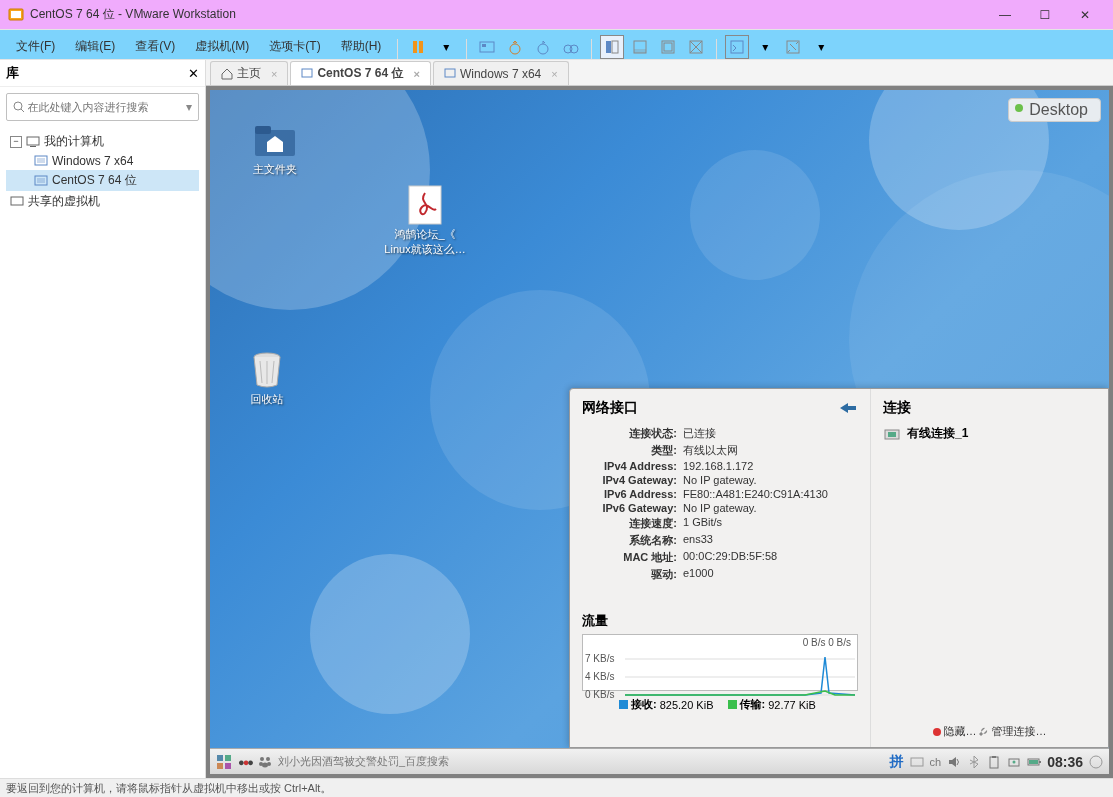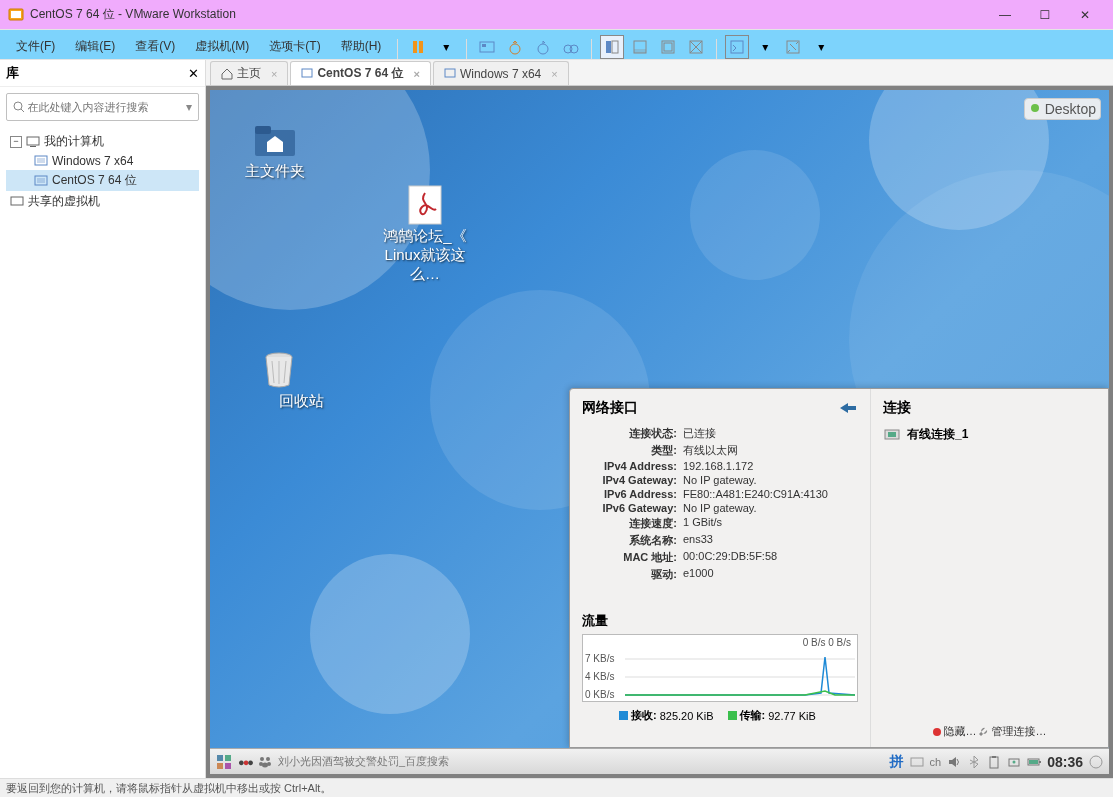--- a/index.html
+++ b/index.html
@@ -24,33 +24,33 @@
 .tree-item.child { padding-left: 28px; }
 .tree-item.selected { background: #cde6f7; }
 .boxglyph{width:12px;height:12px;border:1px solid #888;display:inline-flex;align-items:center;justify-content:center;font-size:9px;line-height:9px;}
 .main { flex: 1; display: flex; flex-direction: column; position: relative; background:#808080;}
 .tabs { height: 26px; display: flex; align-items: flex-end; background: #f4f4f4; padding-left: 4px; border-bottom: 1px solid #ccc; }
 .tab { display: flex; align-items: center; gap: 4px; height: 24px; padding: 0 10px; border: 1px solid #ccc; border-bottom: none; background: #f0f0f0; margin-right: 2px; font-size: 12px; color: #444; border-radius: 3px 3px 0 0;}
 .tab.active { background: #fff; font-weight: bold; }
 .tab .tabx { color:#aaa; margin-left:6px; font-size:11px;}
 .guest { flex: 1; position: relative; margin: 4px; background: linear-gradient(135deg,#2c6fb4 0%,#3b8bd6 30%,#5ba3e0 60%,#4d9cdb 100%); overflow:hidden;}
 .bokeh{position:absolute;border-radius:50%;background:rgba(255,255,255,0.22);}
-.desktop-icon { position: absolute; width: 90px; text-align: center; color: #fff; font-size: 15px; text-shadow: 1px 1px 2px rgba(0,0,0,0.7); }
+.desktop-icon { position: absolute; width: 90px; text-align: center; color: #fff; font-size: 11px; text-shadow: 1px 1px 2px rgba(0,0,0,0.7); }
 .desktop-icon .ic { width: 44px; height: 40px; margin: 0 auto 2px; display:flex; align-items:center; justify-content:center;}
-.badge { position: absolute; top: 8px; right: 8px; background: rgba(240,240,240,0.95); border: 1px solid #ccc; padding: 2px 4px 2px 20px; border-radius: 4px; font-size: 14px; color: #555; }
+.badge { position: absolute; top: 8px; right: 8px; background: rgba(240,240,240,0.95); border: 1px solid #ccc; padding: 2px 12px 2px 20px; border-radius: 4px; font-size: 16px; color: #555; }
 .badge::before{content:"";position:absolute;left:6px;top:5px;width:8px;height:8px;border-radius:50%;background:#6cc04a;}
 .netpanel { position: absolute; bottom: 26px; right: 0; width: 540px; height: 360px; background: #f2f1f0; border: 1px solid #999; display: flex; border-radius: 4px 0 0 0; box-shadow: -1px -1px 6px rgba(0,0,0,0.2);}
 .netleft { width: 300px; padding: 10px 12px; display: flex; flex-direction: column; }
 .netright { flex: 1; padding: 10px 12px; border-left: 1px solid #ddd; position:relative;}
 .nethdr { font-size: 14px; font-weight: bold; margin-bottom: 8px; display:flex; align-items:center; justify-content:space-between;}
 .netrow { display: flex; font-size: 11px; padding: 1px 0; color: #333; }
 .netrow .k { width: 95px; text-align: right; font-weight: bold; margin-right: 6px; }
 .netrow .v { flex:1; }
 .flowhdr { font-size: 13px; font-weight: bold; margin-top: 29px; margin-bottom: 4px; }
-.flowbox { border: 1px solid #bbb; background: #fff; height: 68px; position: relative; font-size:10px; color:#555;}
+.flowbox { border: 1px solid #bbb; background: #fff; height: 57px; position: relative; font-size:10px; color:#555;}
 .flowbox .lab { position:absolute; left:2px; }
 .statline { display:flex; gap:14px; margin-top:6px; font-size:11px;padding-left:37px;}
 .statline .blk{display:flex;align-items:center;gap:3px;}
 .sqb{width:9px;height:9px;}
 .connlinks{position:absolute;bottom:8px;left:12px;right:12px;display:flex;justify-content:center;font-size:11px;color:#333;}
 .connlinks span{display:flex;align-items:center;gap:3px;}
 .connlinks .reddot::before{content:"";width:8px;height:8px;border-radius:50%;background:#d33;display:inline-block;}
 .taskbar { position: absolute; bottom: 0; left: 0; right: 0; height: 26px; background: linear-gradient(#f1f1f1,#d8d8d8); border-top: 1px solid #aaa; display: flex; align-items: center; padding: 0 6px; font-size: 11px; color:#444; gap:6px;}
 .taskbar .tray{margin-left:auto;display:flex;align-items:center;gap:6px;}
 .taskbar .clk{font-size:14px;font-weight:bold;color:#333;}
@@ -248,21 +248,21 @@
       <div class="desktop-icon" style="left:170px;top:95px;">
         <div class="ic">
             <svg width="34" height="40">
               <rect x="1" y="1" width="32" height="38" fill="#fff" stroke="#ccc"></rect>
               <path d="M17 8 C10 18,24 18,17 28 C14 32,10 26,14 22 C20 16,24 28,28 24" fill="none" stroke="#c1272d" stroke-width="2"></path>
             </svg>
           </div>
         <div>鸿鹄论坛_《</div>
         <div>Linux就该这么…</div>
       </div>
-      <div class="desktop-icon" style="left:24px;top:260px;text-align:right;">
+      <div class="desktop-icon" style="left:12px;top:260px;">
         <div class="ic">
             <svg width="34" height="38">
               <ellipse cx="17" cy="6" rx="13" ry="4" fill="#ddd" stroke="#aaa"></ellipse>
               <path d="M4 6 L7 34 Q17 38 27 34 L30 6" fill="#e8e8e8" stroke="#aaa"></path>
               <line x1="10" y1="10" x2="12" y2="32" stroke="#bbb"></line>
               <line x1="17" y1="10" x2="17" y2="33" stroke="#bbb"></line>
               <line x1="24" y1="10" x2="22" y2="32" stroke="#bbb"></line>
             </svg>
           </div>
         <div>回收站</div>
@@ -339,21 +339,21 @@
               </div>
             <div class="blk">
                 <span class="sqb" style="background:#3bbf4c;"></span>
                 <b>传输:</b>
                 <span>92.77 KiB</span>
               </div>
           </div>
         </div>
         <div class="netright">
           <div class="nethdr">连接</div>
-          <div style="display:flex;align-items:center;gap:6px;font-size:12px;">
+          <div style="display:flex;align-items:flex-start;gap:6px;font-size:12px;">
             <svg width="18" height="18">
                 <rect x="2" y="5" width="14" height="9" fill="#ddd" stroke="#888"></rect>
                 <rect x="5" y="7" width="8" height="5" fill="#5a8"></rect>
               </svg>
             <b>有线连接_1</b>
           </div>
           <div class="connlinks">
             <span class="reddot">
                 <span>隐藏…</span>
               </span>

